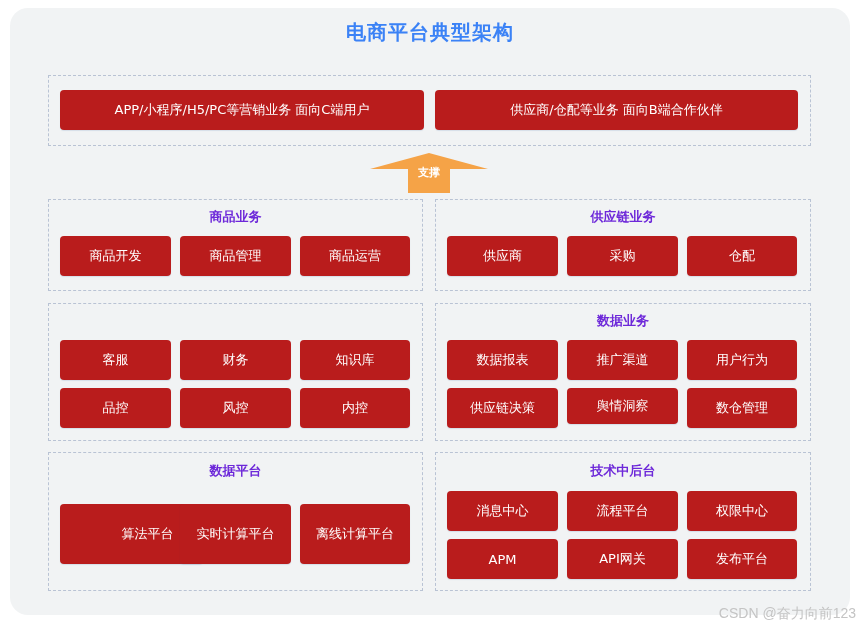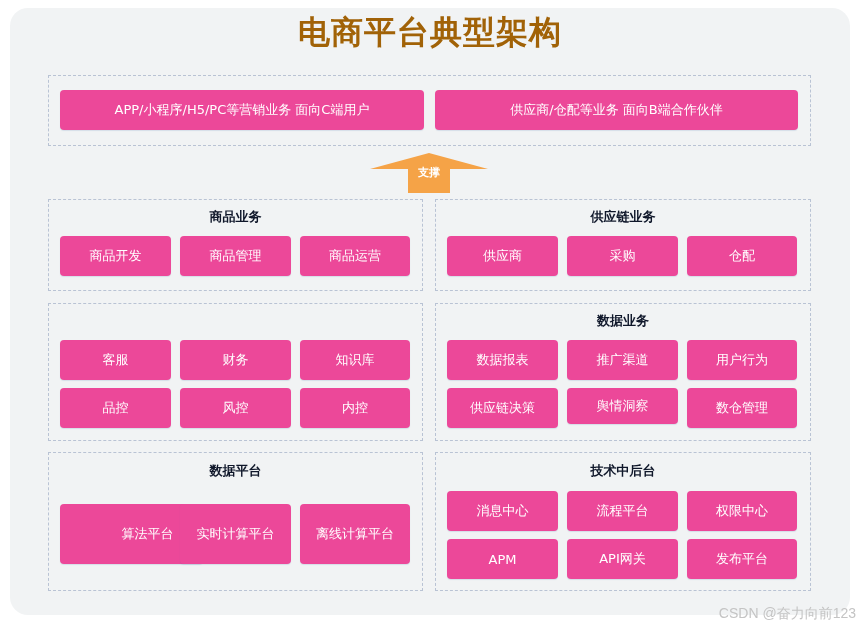--- a/index.html
+++ b/index.html
@@ -22,44 +22,44 @@
       height: 607px;
       background: #f1f3f4;
       border-radius: 18px;
     }
     .title {
       position: absolute;
       left: 0;
       top: 12px;
       width: 860px;
       text-align: center;
-      font-size: 32px;
+      font-size: 20px;
       font-weight: bold;
-      color: #a16207;
+      color: #3b82f6;
       letter-spacing: 1px;
       line-height: 40px;
     }
     .box {
       position: absolute;
       border: 1px dashed #b9c3d4;
       box-sizing: border-box;
     }
     .section-title {
       position: absolute;
       left: 0;
       width: 100%;
       text-align: center;
       font-size: 13px;
       font-weight: bold;
-      color: #0f172a;
+      color: #6d28d9;
       line-height: 18px;
     }
     .btn {
       position: absolute;
-      background: #ec4899;
+      background: #b91c1c;
       color: #ffffff;
       border-radius: 4px;
       display: flex;
       align-items: center;
       justify-content: center;
       font-size: 13px;
       box-shadow: 0 1px 1px rgba(60,110,170,0.15);
       white-space: nowrap;
     }
     .arrow {

